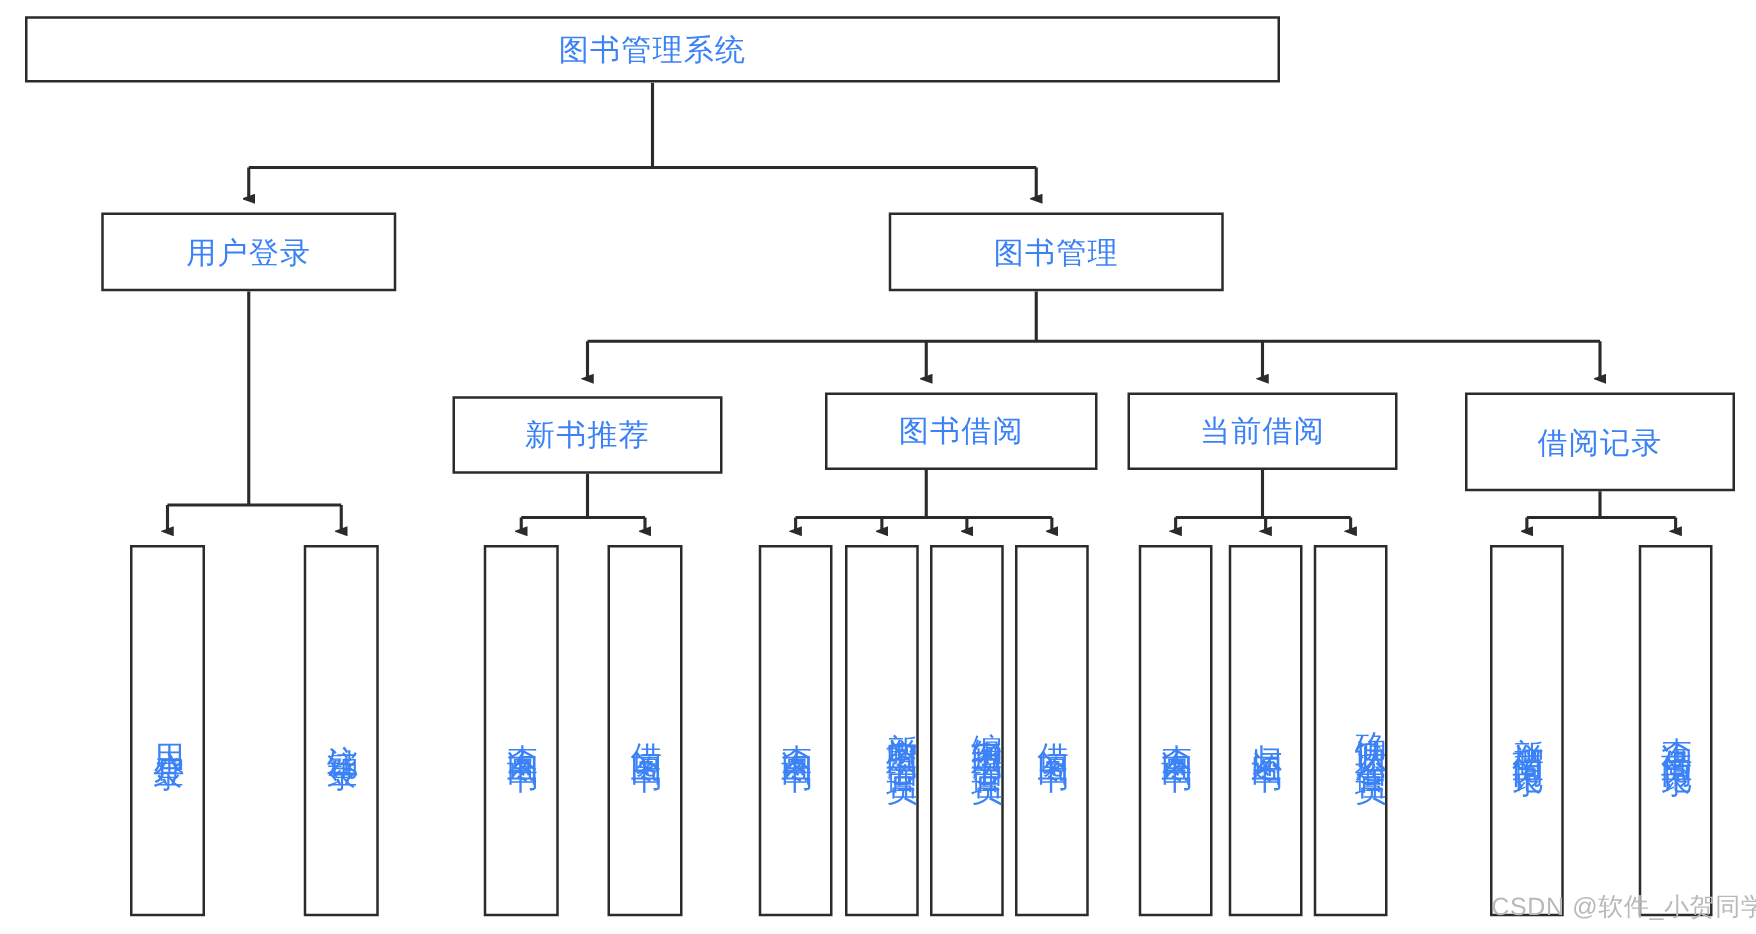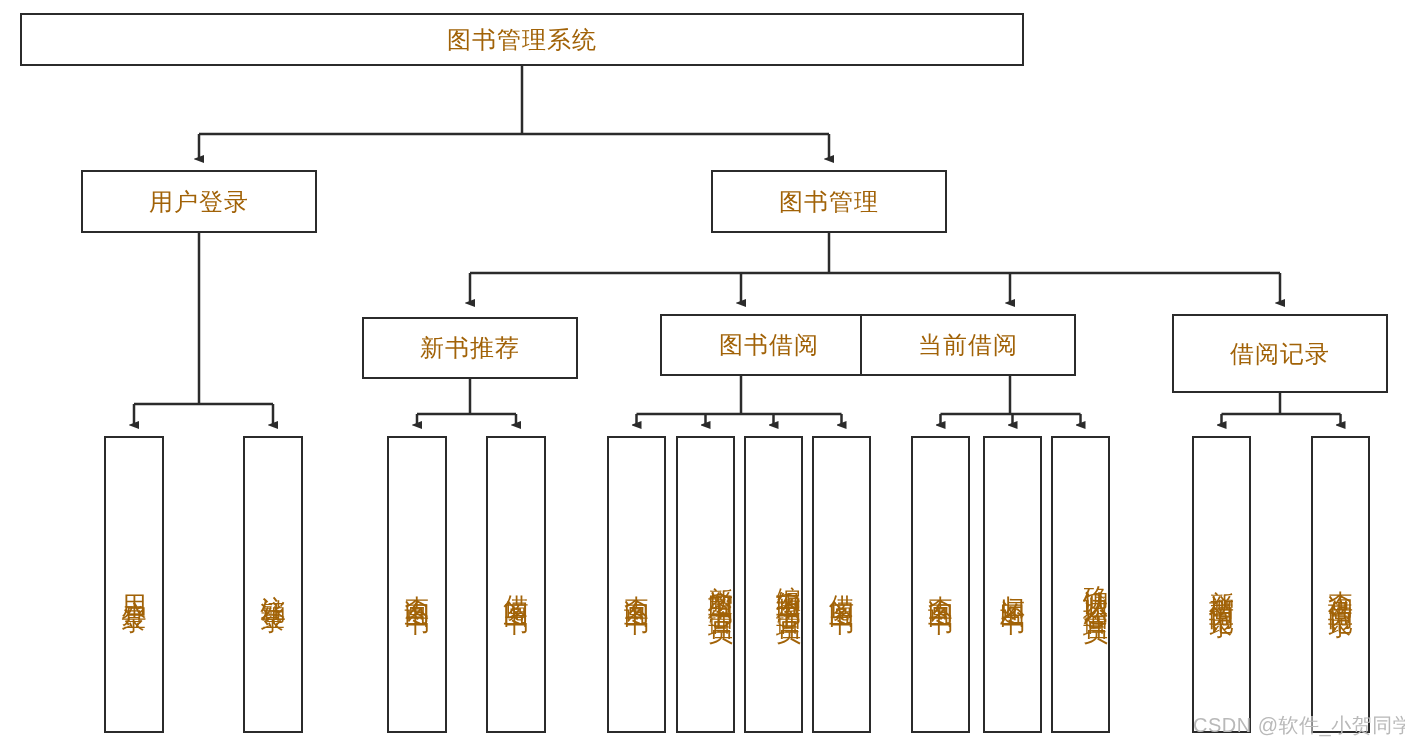--- a/index.html
+++ b/index.html
@@ -25,21 +25,21 @@
     height: 747px;
   }
   .node-box {
     position: absolute;
     box-sizing: border-box;
     border: 2px solid #2b2b2b;
     background: #ffffff;
     display: flex;
     align-items: center;
     justify-content: center;
-    color: #a16207;
+    color: #3b82f6;
   }
   .node-h {
     font-size: 24px;
     letter-spacing: 1px;
     white-space: nowrap;
   }
   .node-v {
     writing-mode: vertical-rl;
     text-orientation: upright;
     font-size: 25px;
@@ -109,30 +109,30 @@
       </g>
   </svg>
 
   <div id="nodes">
       <div class="node-box node-h" style="left: 20px; top: 13px; width: 1004px; height: 53px;">
         <span>图书管理系统</span>
       </div>
       <div class="node-box node-h" style="left: 81px; top: 170px; width: 236px; height: 63px;">
         <span>用户登录</span>
       </div>
-      <div class="node-box node-h" style="left: 711px; top: 170px; width: 236px; height: 63px;">
+      <div class="node-box node-h" style="left: 711px; top: 170px; width: 268px; height: 63px;">
         <span>图书管理</span>
       </div>
       <div class="node-box node-h" style="left: 362px; top: 317px; width: 216px; height: 62px;">
         <span>新书推荐</span>
       </div>
       <div class="node-box node-h" style="left: 632px; top: 314px; width: 218px; height: 62px; margin-left: 28px;">
         <span>图书借阅</span>
       </div>
-      <div class="node-box node-h" style="left: 860px; top: 314px; width: 216px; height: 62px;">
+      <div class="node-box node-h" style="left: 902px; top: 314px; width: 216px; height: 62px;">
         <span>当前借阅</span>
       </div>
       <div class="node-box node-h" style="left: 1172px; top: 314px; width: 216px; height: 79px;">
         <span>借阅记录</span>
       </div>
       <div class="node-box node-v centered" style="left: 104px; top: 436px; width: 60px; height: 297px;">
         <span>用户登录</span>
       </div>
       <div class="node-box node-v centered" style="left: 243px; top: 436px; width: 60px; height: 297px;">
         <span>注销登录</span>

